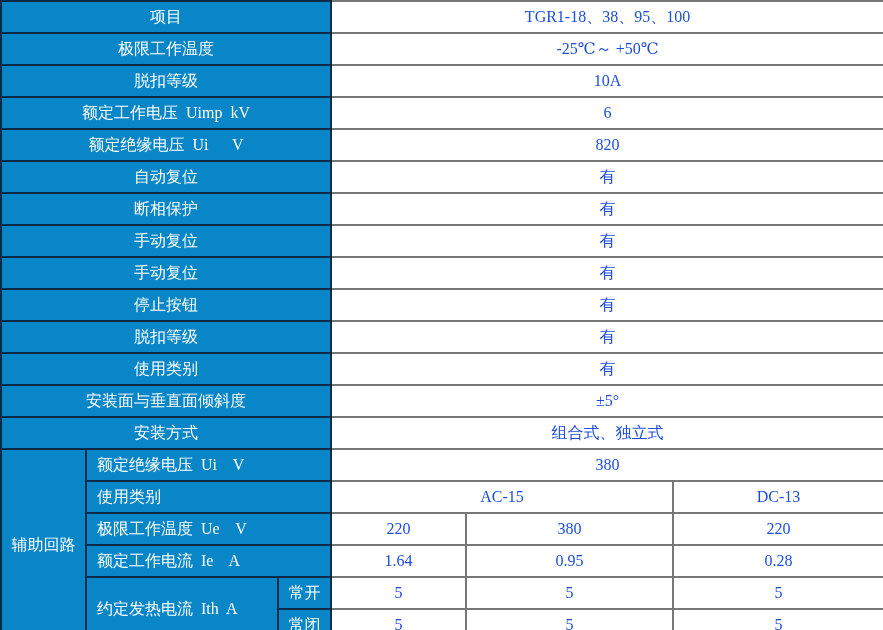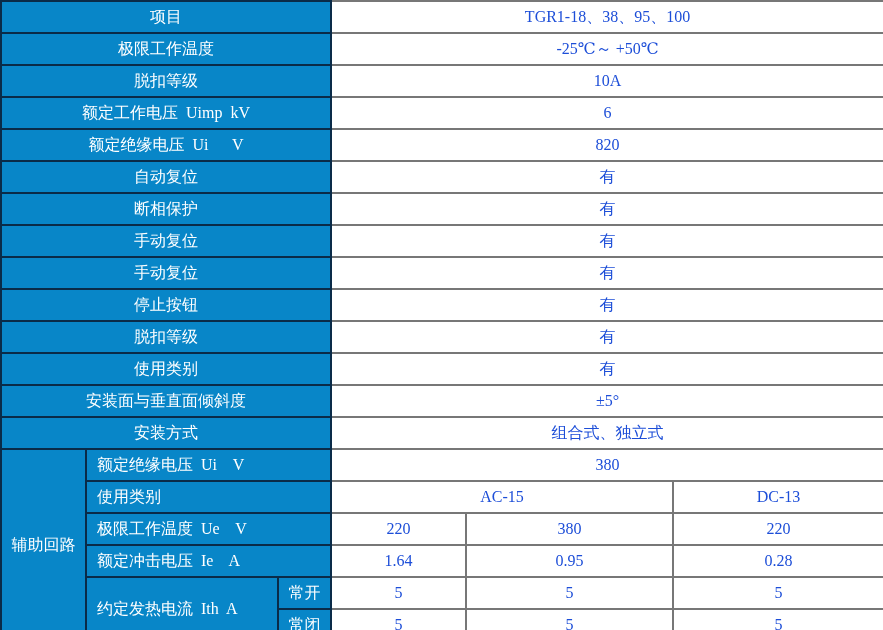--- a/index.html
+++ b/index.html
@@ -119,21 +119,21 @@
         <td class="val" colspan="2">AC-15</td>
         <td class="val">DC-13</td>
       </tr>
       <tr>
         <td class="lbl left" colspan="2">极限工作温度  Ue    V</td>
         <td class="val">220</td>
         <td class="val">380</td>
         <td class="val">220</td>
       </tr>
       <tr>
-        <td class="lbl left" colspan="2">额定冲击电压  Ie    A</td>
+        <td class="lbl left" colspan="2">额定工作电流  Ie    A</td>
         <td class="val">1.64</td>
         <td class="val">0.95</td>
         <td class="val">0.28</td>
       </tr>
       <tr>
         <td class="lbl left" rowspan="2">约定发热电流  Ith  A</td>
         <td class="lbl">常开</td>
         <td class="val">5</td>
         <td class="val">5</td>
         <td class="val">5</td>

